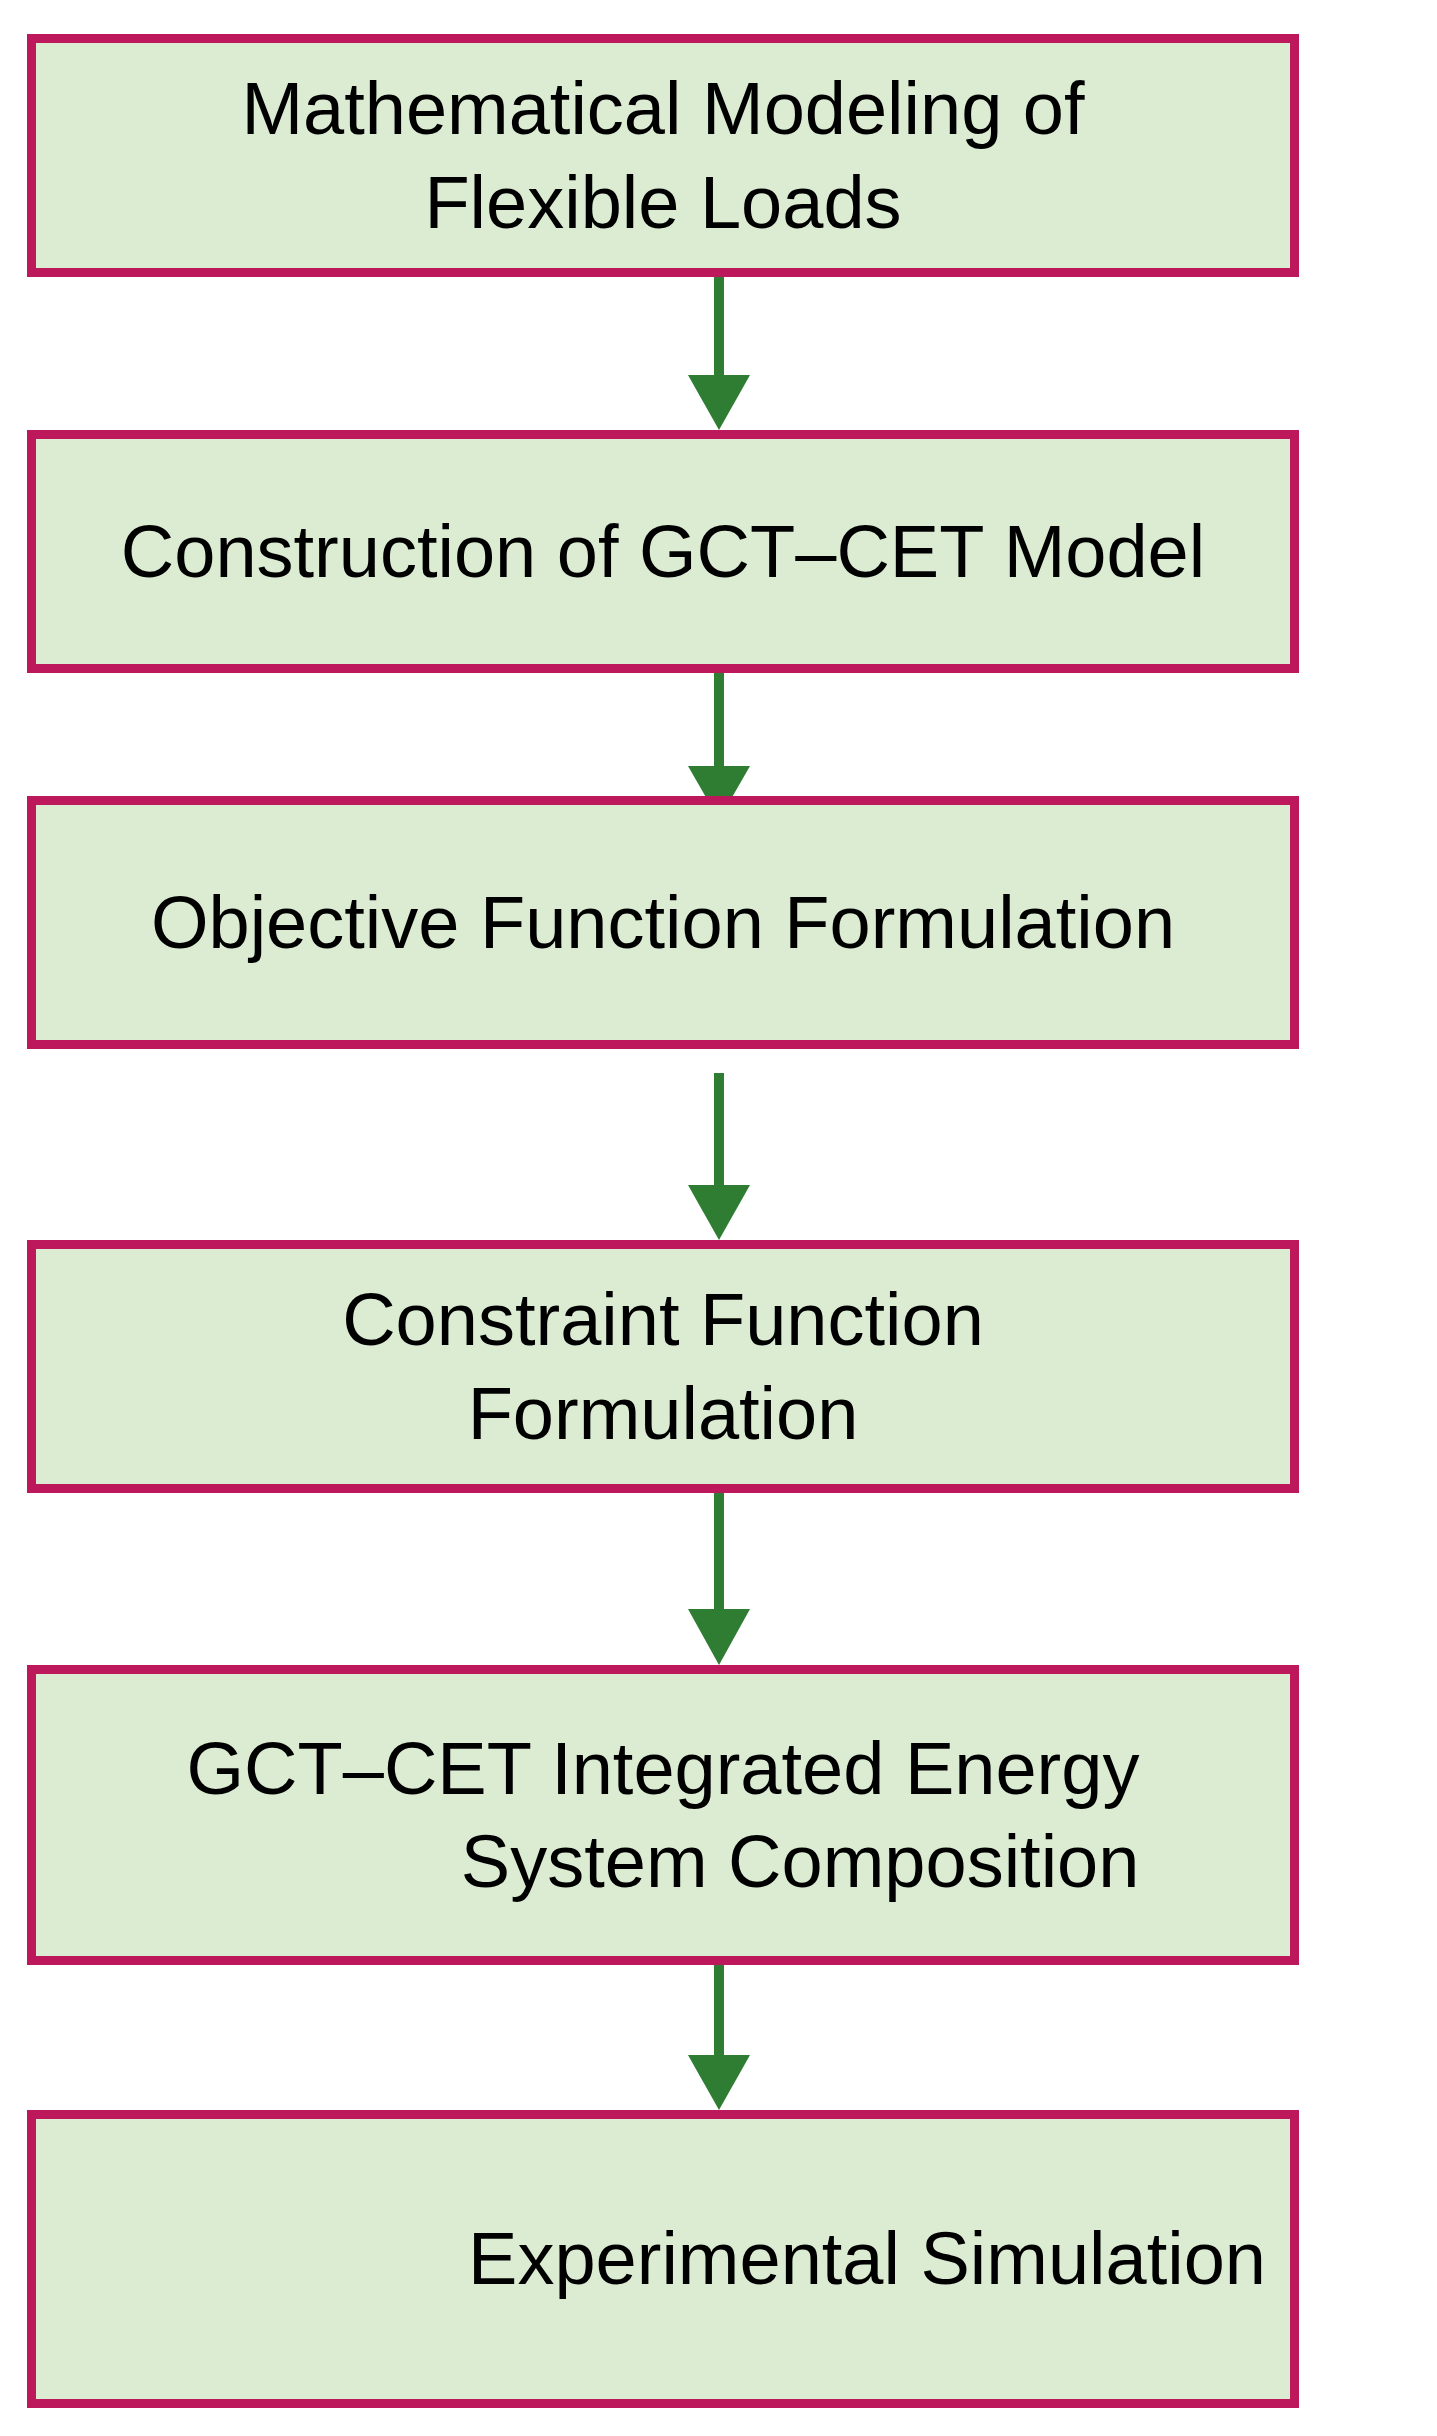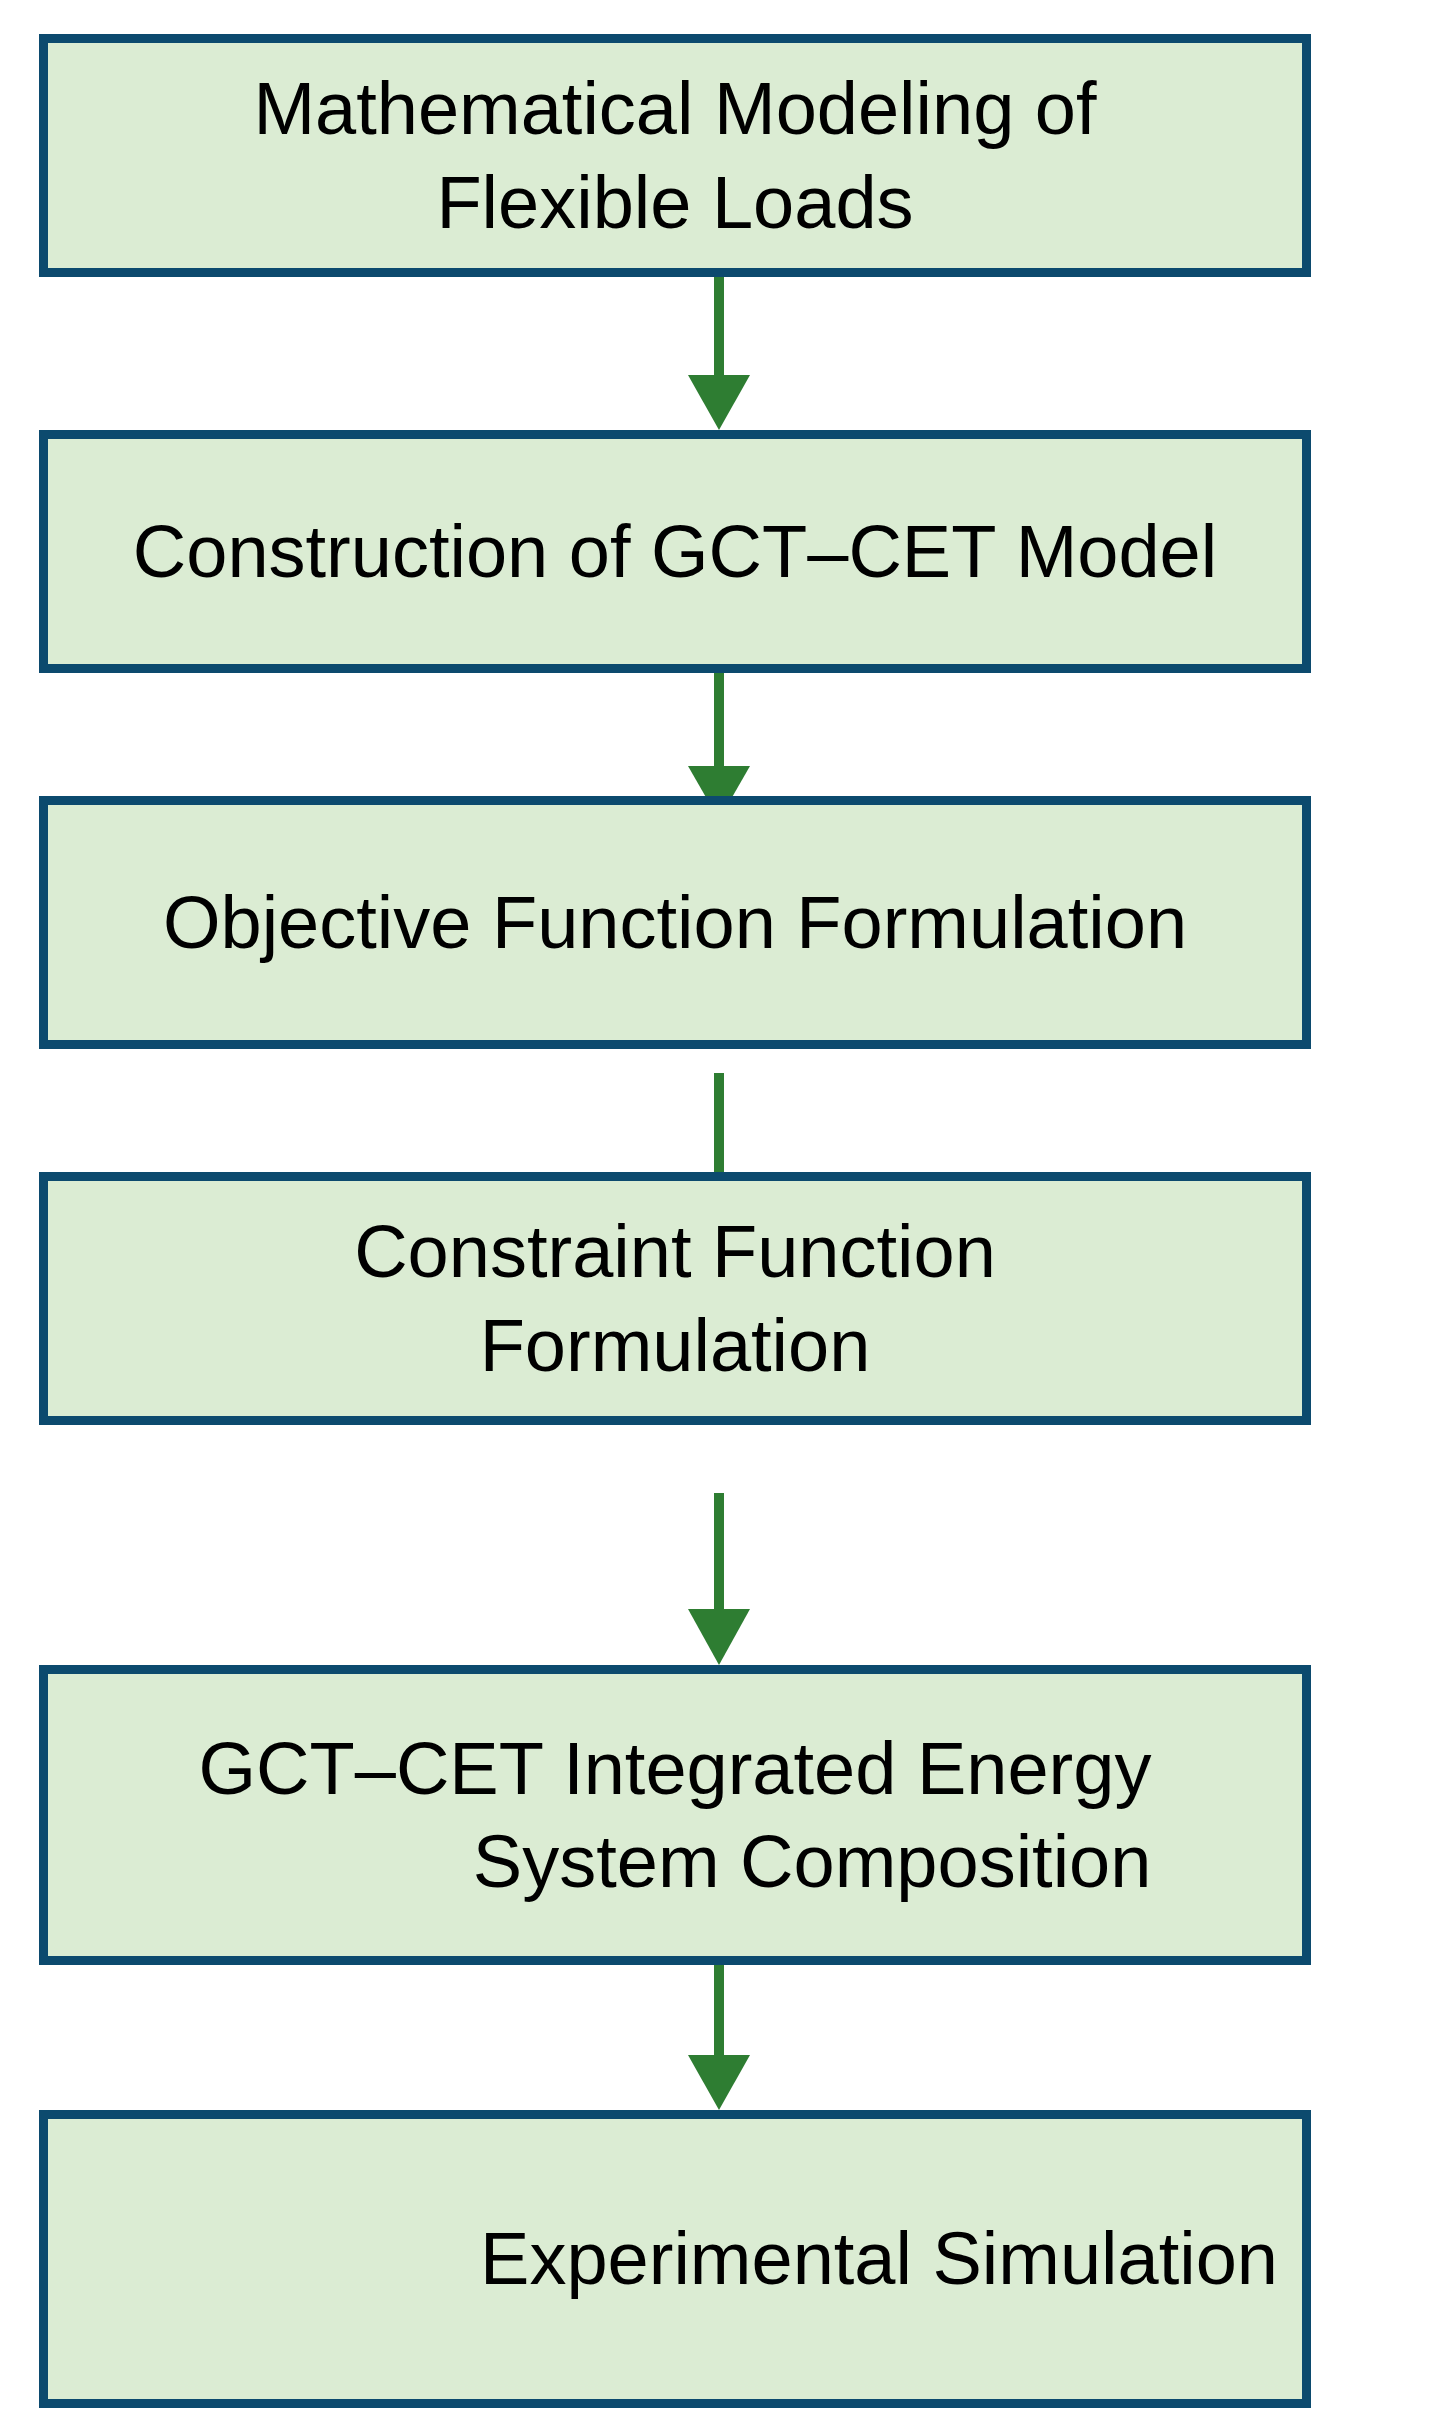--- a/index.html
+++ b/index.html
@@ -16,42 +16,41 @@
     height: 2436px;
     background: #ffffff;
     overflow: hidden;
   }
   .node {
     position: absolute;
     left: 27px;
     width: 1272px;           
     box-sizing: border-box;
     background: #dbecd3;
-    border: 9px solid #0c4a6e;
+    border: 9px solid #be185d;
     display: flex;
     align-items: center;
     justify-content: center;
     text-align: center;
-    margin-left: 12px;
   }
   .node-label {
     font-family: "Liberation Sans", sans-serif;
     font-size: 74px;
     line-height: 1.26;
     color: #000000;
     font-weight: 400;
     letter-spacing: 0px;
     padding: 0 24px;
     white-space: pre-line;
   }
   
   .node.n1 { top: 34px;   height: 243px; }
   .node.n2 { top: 430px;  height: 243px; }
   .node.n3 { top: 796px;  height: 253px; }
-  .node.n4 { top: 1172px; height: 253px; }
+  .node.n4 { top: 1240px; height: 253px; }
   .node.n5 { top: 1665px; height: 300px; text-align: right; }
   .node.n6 { top: 2110px; height: 298px; justify-content: flex-end; }
 
   .edge {
     position: absolute;
     left: 50%;
     transform: translateX(-50%);
     width: 70px;
   }
   .edge svg { display: block; overflow: visible; }

